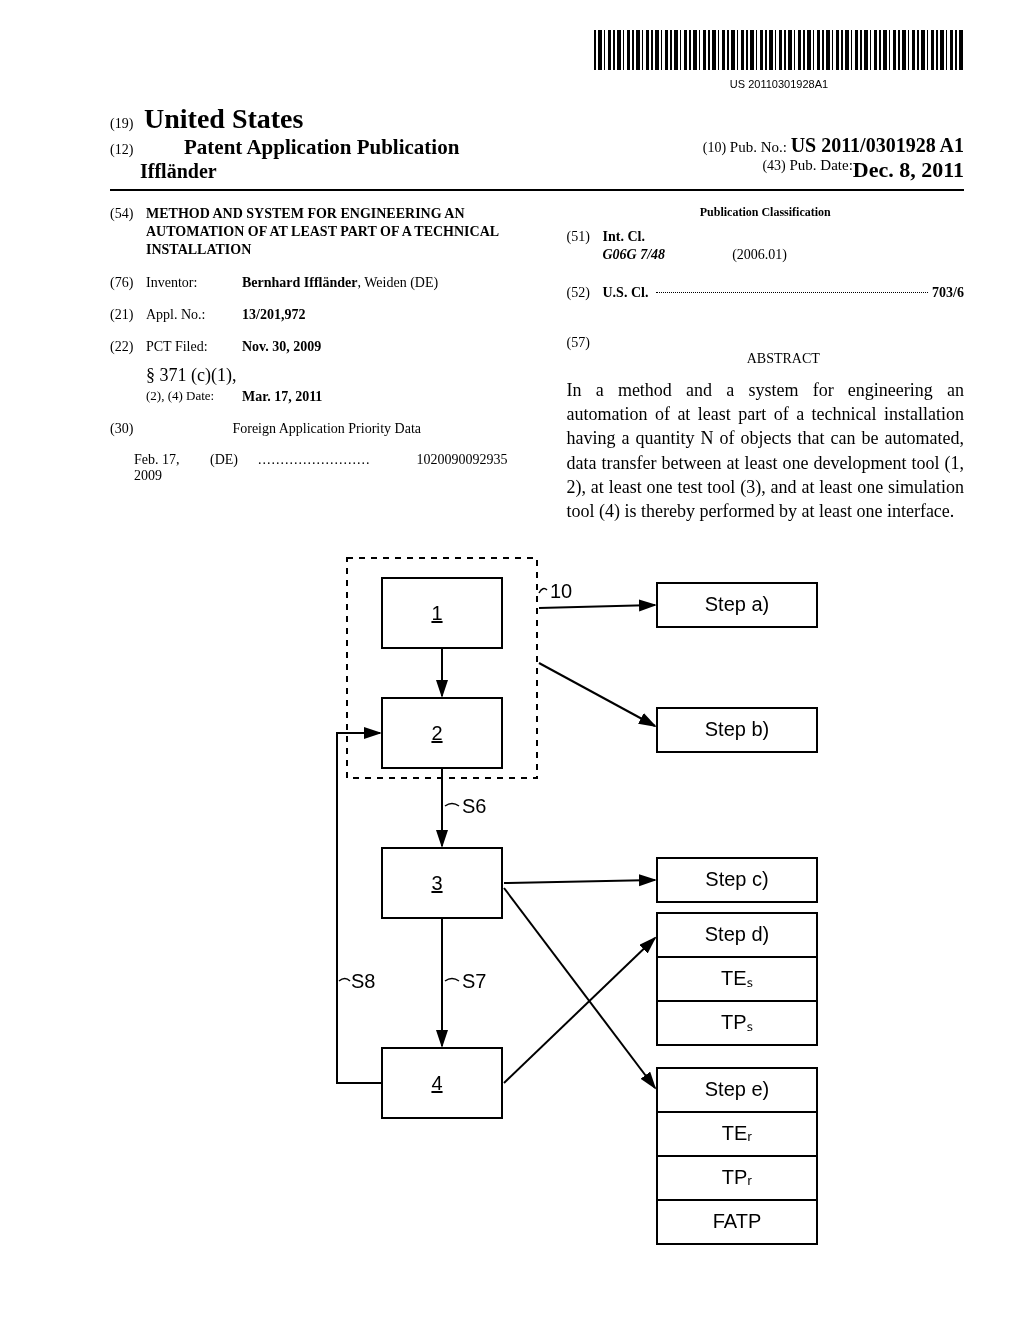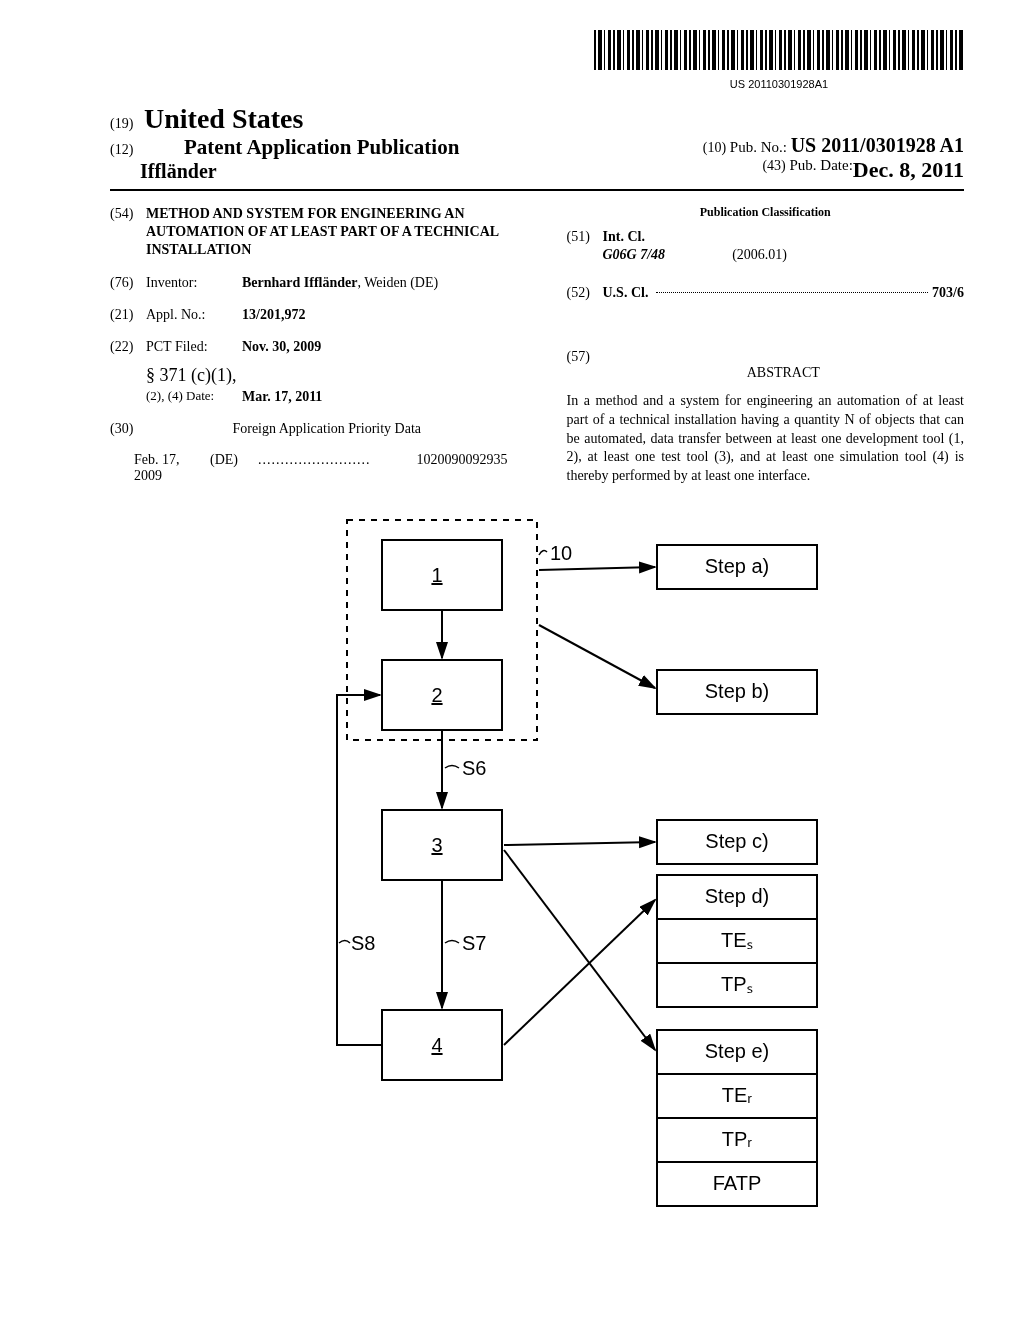--- a/index.html
+++ b/index.html
@@ -42,21 +42,21 @@
     .section-heading { font-weight: bold; text-align: center; margin-bottom: 8px; font-size: 12px; }
     .priority-row { display: flex; font-size: 14px; margin-top: 6px; }
     .priority-date { width: 100px; padding-left: 24px; }
     .priority-cc { width: 48px; }
     .priority-dots { flex: 1; letter-spacing: 1px; }
     .priority-num { }
     .int-cl { font-style: italic; font-weight: bold; }
     .uscl-row { display: flex; font-size: 14px; align-items: baseline; }
     .uscl-dots { flex: 1; border-bottom: 1px dotted #000; margin: 0 4px; position: relative; top: -4px; }
     .abstract-heading { font-weight: bold; text-align: center; margin: 16px 0 6px; }
-    .abstract-text { font-size: 14px; line-height: 1.35; text-align: justify; }
+    .abstract-text { font-size: 18px; line-height: 1.35; text-align: justify; }
 
     .figure { position: relative; margin: 24px auto 0; width: 640px; height: 710px; }
     svg text { font-family: Arial, Helvetica, sans-serif; }
     .box { fill: #fff; stroke: #000; stroke-width: 2; }
     .tbox { fill: #fff; stroke: #000; stroke-width: 2; }
     .dashed { stroke-dasharray: 6 6; }
     .num { font-size: 20px; text-decoration: underline; }
     .lbl { font-size: 20px; }
     .arrow { stroke: #000; stroke-width: 2; fill: none; marker-end: url(#ah); }
   </style>
@@ -150,21 +150,21 @@
           <span>(2006.01)</span>
         </span>
       </div>
       <div class="field-row uscl-row" style="margin-top:20px;">
         <span class="field-code">(52)</span>
         <b>U.S. Cl.</b>
         <span>&nbsp;</span>
         <span class="uscl-dots"></span>
         <b>703/6</b>
       </div>
-      <div class="field-row" style="margin-top:45px;margin-bottom:4px;">
+      <div class="field-row" style="margin-top:31px;margin-bottom:4px;">
         <span class="field-code">(57)</span>
         <span class="field-value normal abstract-heading" style="text-align:center;">ABSTRACT</span>
       </div>
       <div class="abstract-text">In a method and a system for engineering an automation of at least part of a technical installation having a quantity N of objects that can be automated, data transfer between at least one development tool (1, 2), at least one test tool (3), and at least one simulation tool (4) is thereby performed by at least one interface.</div>
     </div>
   </div>
 
   <div class="figure">
     <svg width="640" height="710" viewBox="0 0 640 710">
       <defs>

